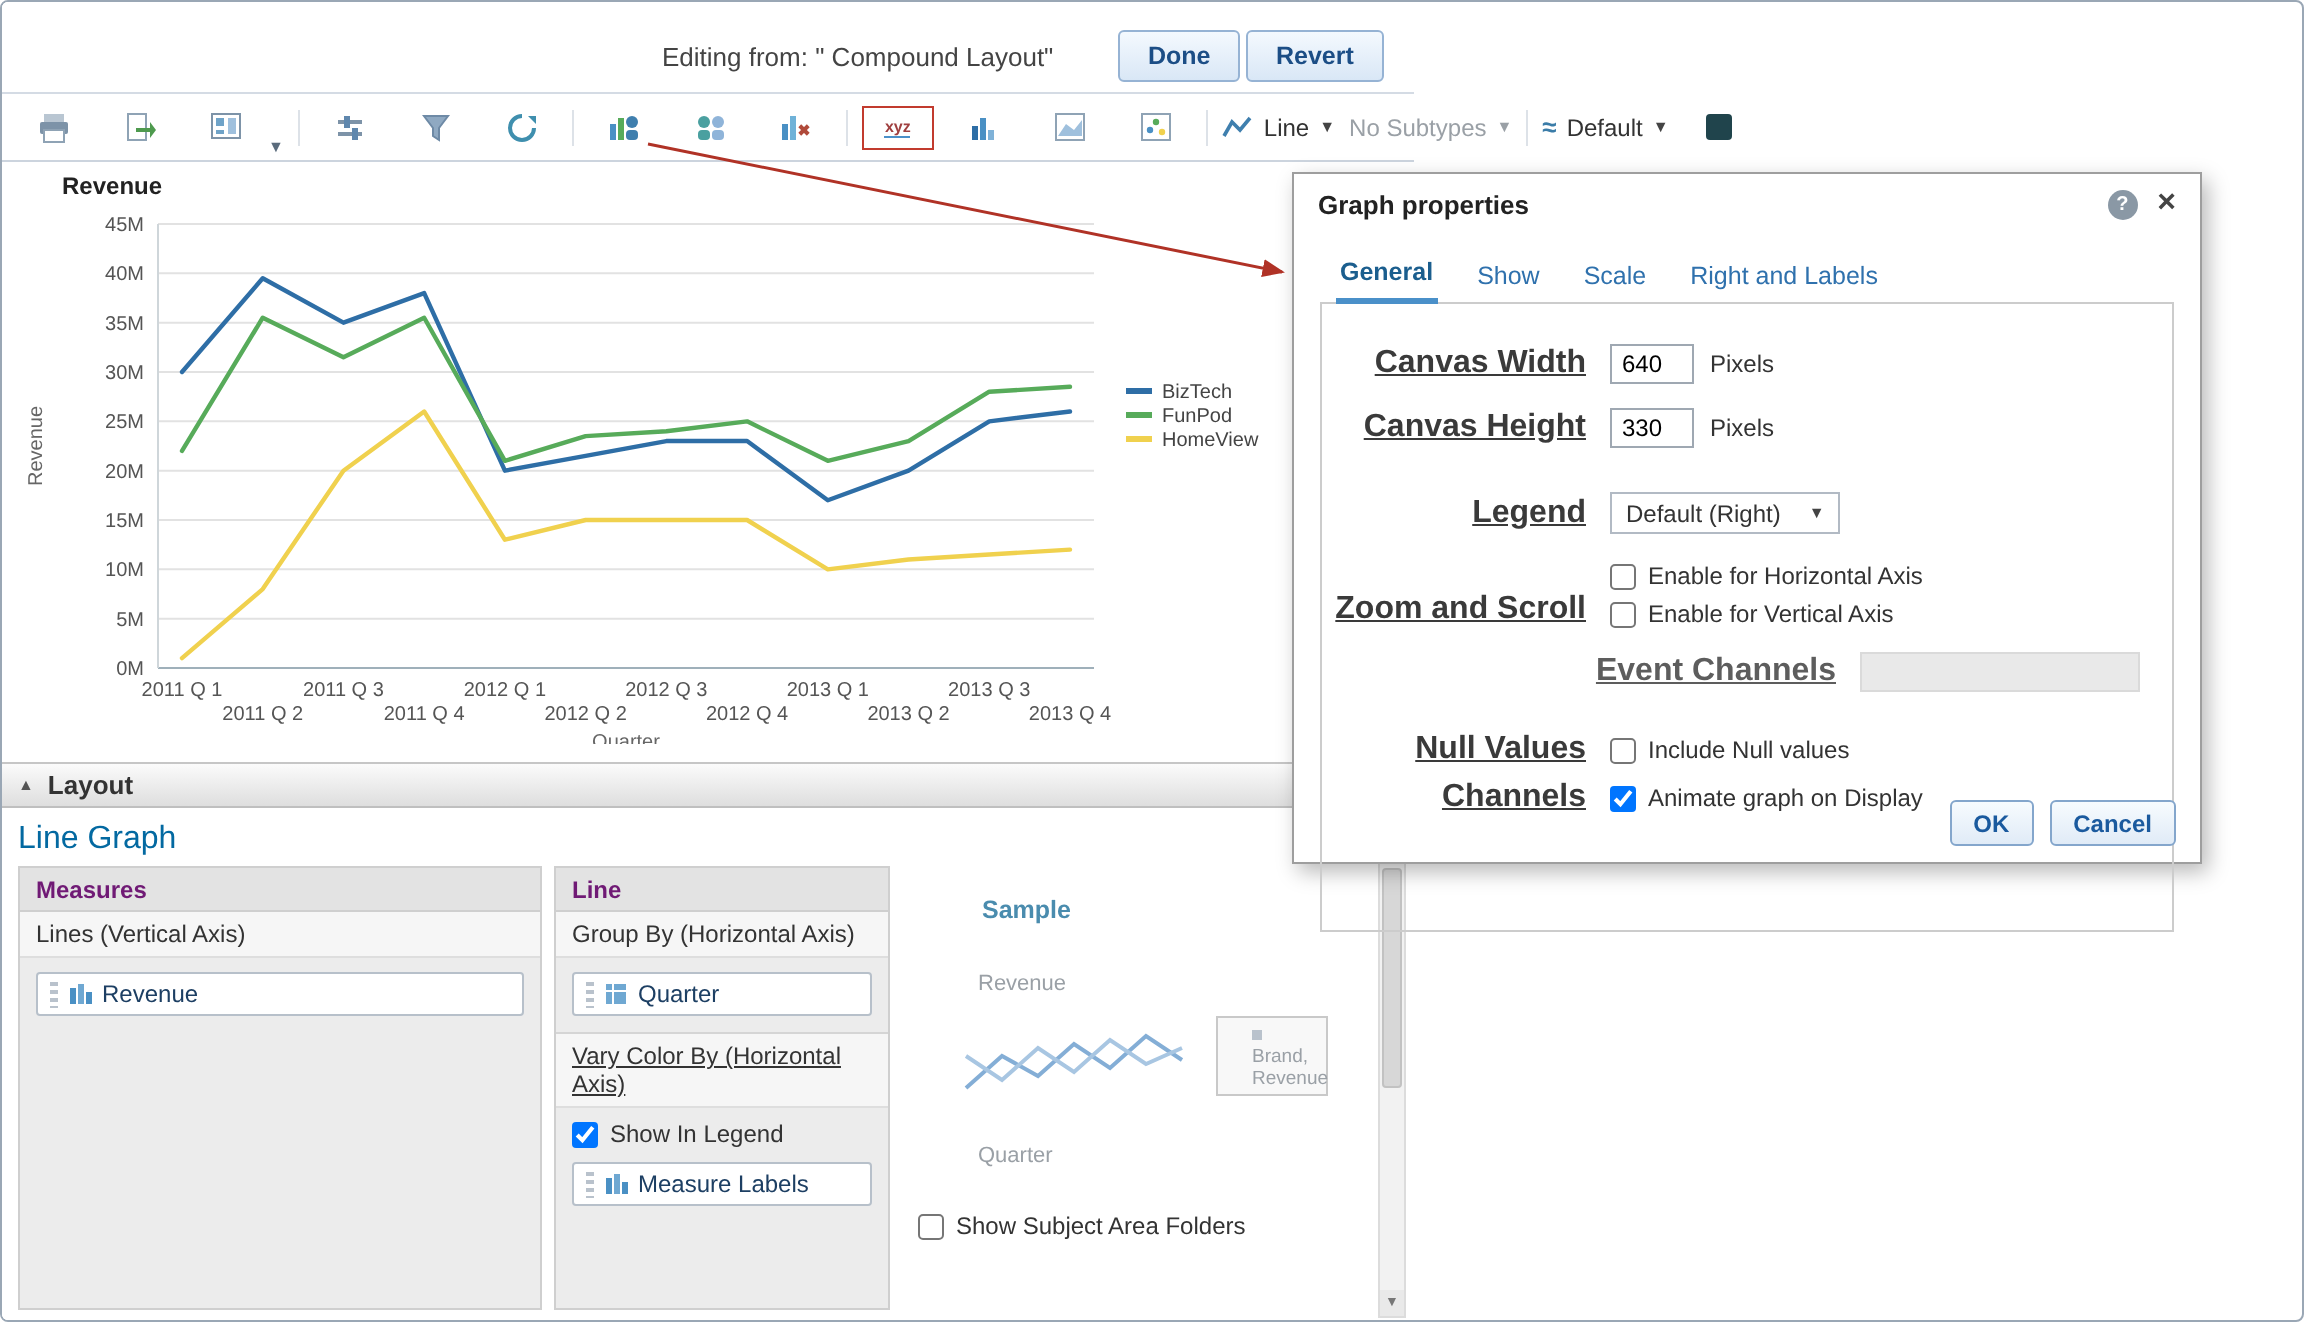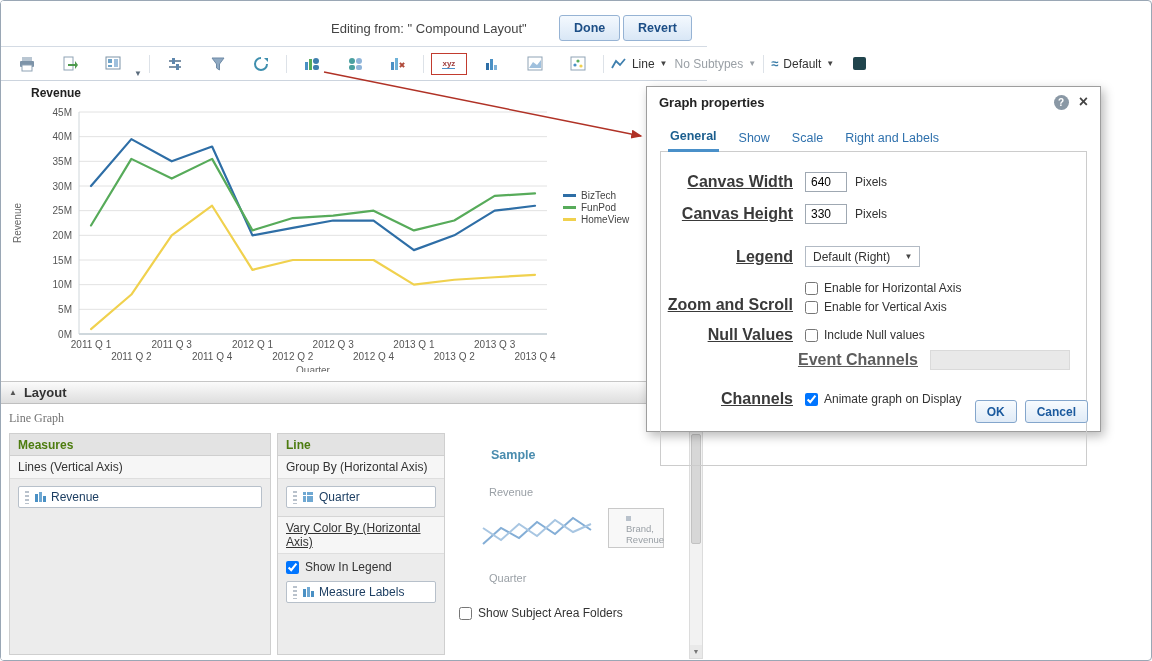--- a/index.html
+++ b/index.html
@@ -35,26 +35,26 @@
   .chart-area { position:absolute; left:0; top:80px; width:706px; height:300px; background:#fff; }
   .chart-title { position:absolute; left:30px; top:5px; font-size:12px; font-weight:bold; color:#222; }
   #main-chart-svg { position:absolute; left:8px; top:15px; overflow:hidden; }
   svg text { font-family:"Liberation Sans", sans-serif; }
 
   
   .layout-panel { position:absolute; left:0; top:380px; width:706px; height:281px; background:#fff; }
   .layout-header { height:23px; background:linear-gradient(#fbfbfb,#dedede); border-top:1px solid #c6c6c6; border-bottom:1px solid #bfbfbf;
                    display:flex; align-items:center; gap:7px; padding:0 8px; font-size:13px; font-weight:bold; color:#333; }
   .tri { font-size:8px; color:#555; }
-  .graph-type { position:absolute; left:8px; top:30px; font-size:12px; color:#737373;font-family:Liberation Serif, serif; }
+  .graph-type { position:absolute; left:8px; top:30px; font-size:16px; color:#0369a1; }
 
   .panelbox { position:absolute; top:52px; background:#ececec; border:1px solid #cfcfcf; }
   .measures-panel { left:8px; width:262px; height:222px; }
   .line-panel { left:276px; width:168px; height:222px; }
-  .panel-hd { height:22px; background:#e3e3e3; border-bottom:1px solid #cfcfcf; font-weight:bold; color:#4d7c0f; padding:4px 8px; font-size:12px;}
+  .panel-hd { height:22px; background:#e3e3e3; border-bottom:1px solid #cfcfcf; font-weight:bold; color:#701a75; padding:4px 8px; font-size:12px;}
   .subsec { background:#f6f6f6; border-bottom:1px solid #dedede; padding:4px 8px; color:#333; font-size:12px; }
   .subsec.bt { border-top:1px solid #d5d5d5; margin-top:8px;text-decoration:underline;}
   .pill { margin:7px 8px; background:#fff; border:1px solid #b7c0ca; border-radius:2px; height:22px;
           display:flex; align-items:center; gap:5px; padding:0 6px; color:#1d3f63; cursor:grab; }
   .grip { width:4px; height:13px; background:repeating-linear-gradient(to bottom,#b9c2cc 0 2px, transparent 2px 4px); flex:none;}
   .cbrow { display:flex; align-items:center; gap:6px; cursor:pointer; font-size:12px; color:#333; }
   .cbrow.inpanel { margin:6px 8px 2px; }
   input[type=checkbox]{ width:13px; height:13px; cursor:pointer; flex:none;}
 
   .sample-title { position:absolute; left:490px; top:67px; color:#4a8cae; font-weight:bold; font-size:12.5px; }
@@ -392,30 +392,30 @@
           <label class="cbrow">
             <input type="checkbox" style="">
             <span>Enable for Horizontal Axis</span>
           </label>
           <label class="cbrow">
             <input type="checkbox" style="">
             <span>Enable for Vertical Axis</span>
           </label>
         </span>
       </div>
+      <div class="frm-row" style="margin-bottom:20px;">
+        <span class="flabel sub">Event Channels</span>
+        <input class="dis-input" disabled="" style="">
+      </div>
       <div class="frm-row" style="margin-bottom:6px;">
         <span class="flabel">Null Values</span>
         <label class="cbrow">
           <input type="checkbox" style="">
           <span>Include Null values</span>
         </label>
-      </div>
-      <div class="frm-row" style="margin-bottom:20px;">
-        <span class="flabel sub">Event Channels</span>
-        <input class="dis-input" disabled="" style="">
       </div>
       <div class="frm-row">
         <span class="flabel">Channels</span>
         <label class="cbrow">
           <input type="checkbox" checked="" style="">
           <span>Animate graph on Display</span>
         </label>
       </div>
     </div>
     <div class="dlg-btns">

